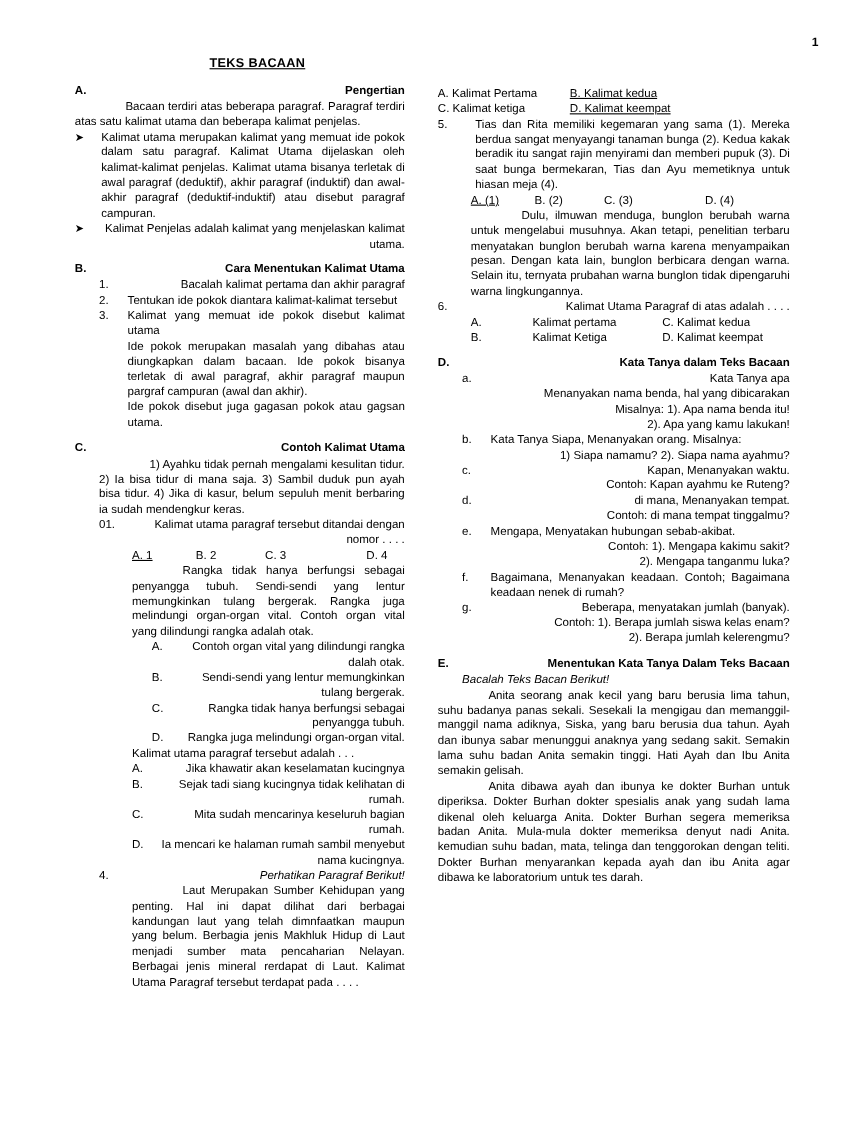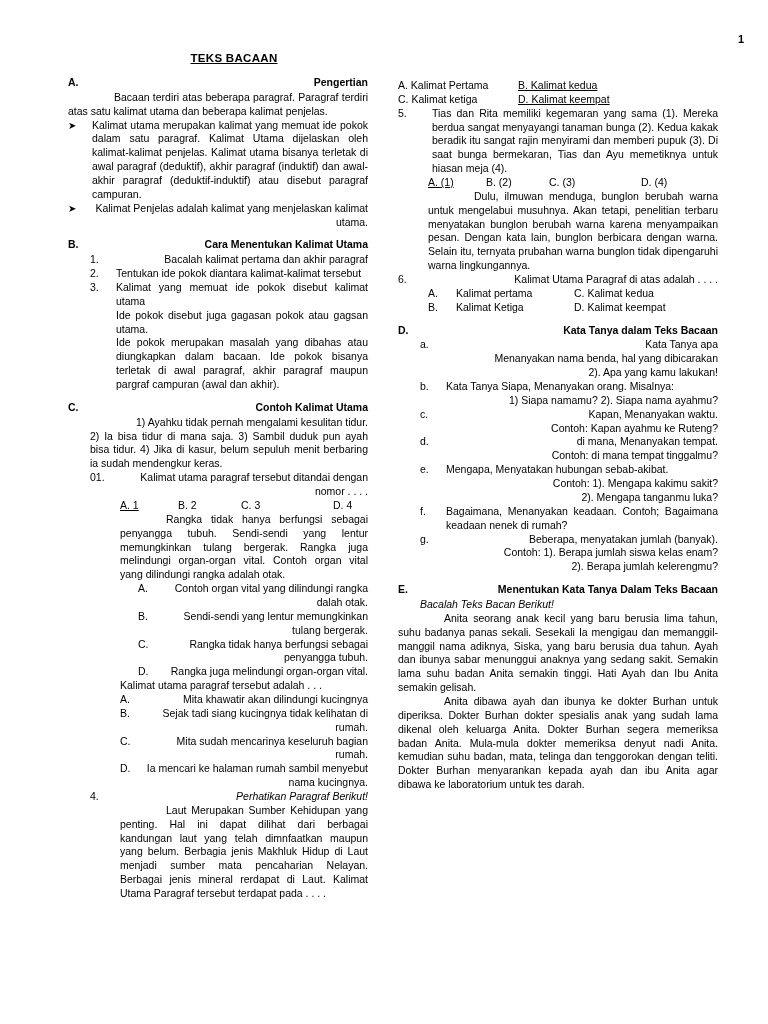--- a/index.html
+++ b/index.html
@@ -129,21 +129,21 @@
   .opt-2 .oa { width: 120px; }
   .opt-2 .ob { width: 120px; text-decoration: underline; }
 
   
   .pair {
     display: flex;
     font-size: 10.5px;
     line-height: 1.32;
   }
   .pair .pm { width: 28px; flex: none; }
-  .pair .pa { width: 118px; flex: none; }
+  .pair .pa { width: 118px; flex: none; margin-left: 28px; }
   .pair .pb { flex: 1; }
 </style>
 </head>
 <body>
 
 <div class="page">
 
   <div class="page-number">1</div>
 
   <div class="doc-title">TEKS BACAAN</div>
@@ -181,25 +181,25 @@
         <div class="row">
           <span class="mark m-num">2.</span>
           <span class="body">Tentukan ide pokok diantara kalimat-kalimat tersebut</span>
         </div>
         <div class="row">
           <span class="mark m-num">3.</span>
           <span class="body">Kalimat yang memuat ide pokok disebut kalimat utama</span>
         </div>
         <div class="row">
           <span class="mark m-num"></span>
+          <span class="body">Ide pokok merupakan masalah yang dibahas atau diungkapkan dalam bacaan. Ide pokok bisanya terletak di awal paragraf, akhir paragraf maupun pargraf campuran (awal dan akhir).</span>
+        </div>
+        <div class="row">
+          <span class="mark m-num"></span>
           <span class="body">Ide pokok disebut juga gagasan pokok atau gagsan utama.</span>
-        </div>
-        <div class="row">
-          <span class="mark m-num"></span>
-          <span class="body">Ide pokok merupakan masalah yang dibahas atau diungkapkan dalam bacaan. Ide pokok bisanya terletak di awal paragraf, akhir paragraf maupun pargraf campuran (awal dan akhir).</span>
         </div>
       </div>
 
       <div class="sec-head">
         <span class="lbl">C.</span>
         <span class="txt">Contoh Kalimat Utama</span>
       </div>
 
       <div class="indent-1">
         <p class="t para-indent">1) Ayahku tidak pernah mengalami kesulitan tidur. 2) Ia bisa tidur di mana saja. 3) Sambil duduk pun ayah bisa tidur. 4) Jika di kasur, belum sepuluh menit berbaring ia sudah mendengkur keras.</p>
@@ -235,21 +235,21 @@
           <div class="row">
             <span class="mark m-alpha">D.</span>
             <span class="body nj">Rangka juga melindungi organ-organ vital.</span>
           </div>
         </div>
 
         <div class="indent-3">
           <p class="t nj">Kalimat utama paragraf tersebut adalah . . .</p>
           <div class="row">
             <span class="mark m-letter">A.</span>
-            <span class="body nj">Mita khawatir akan dilindungi kucingnya</span>
+            <span class="body nj">Jika khawatir akan keselamatan kucingnya</span>
           </div>
           <div class="row">
             <span class="mark m-letter">B.</span>
             <span class="body nj">Sejak tadi siang kucingnya tidak kelihatan di rumah.</span>
           </div>
           <div class="row">
             <span class="mark m-letter">C.</span>
             <span class="body nj">Mita sudah mencarinya keseluruh bagian rumah.</span>
           </div>
           <div class="row">
@@ -323,20 +323,24 @@
         <div class="row">
           <span class="mark m-alpha">a.</span>
           <span class="body nj">Kata Tanya apa</span>
         </div>
         <div class="row">
           <span class="mark m-alpha"></span>
           <span class="body nj">Menanyakan nama benda, hal yang dibicarakan</span>
         </div>
         <div class="row">
           <span class="mark m-alpha"></span>
+          <span class="body nj">Misalnya: 1). Apa nama benda itu!</span>
+        </div>
+        <div class="row">
+          <span class="mark m-alpha"></span>
           <span class="body nj indent-sub">2). Apa yang kamu lakukan!</span>
         </div>
 
         <div class="row">
           <span class="mark m-alpha">b.</span>
           <span class="body">Kata Tanya Siapa, Menanyakan orang. Misalnya:</span>
         </div>
         <div class="row">
           <span class="mark m-alpha"></span>
           <span class="body nj">1) Siapa namamu?  2). Siapa nama ayahmu?</span>

